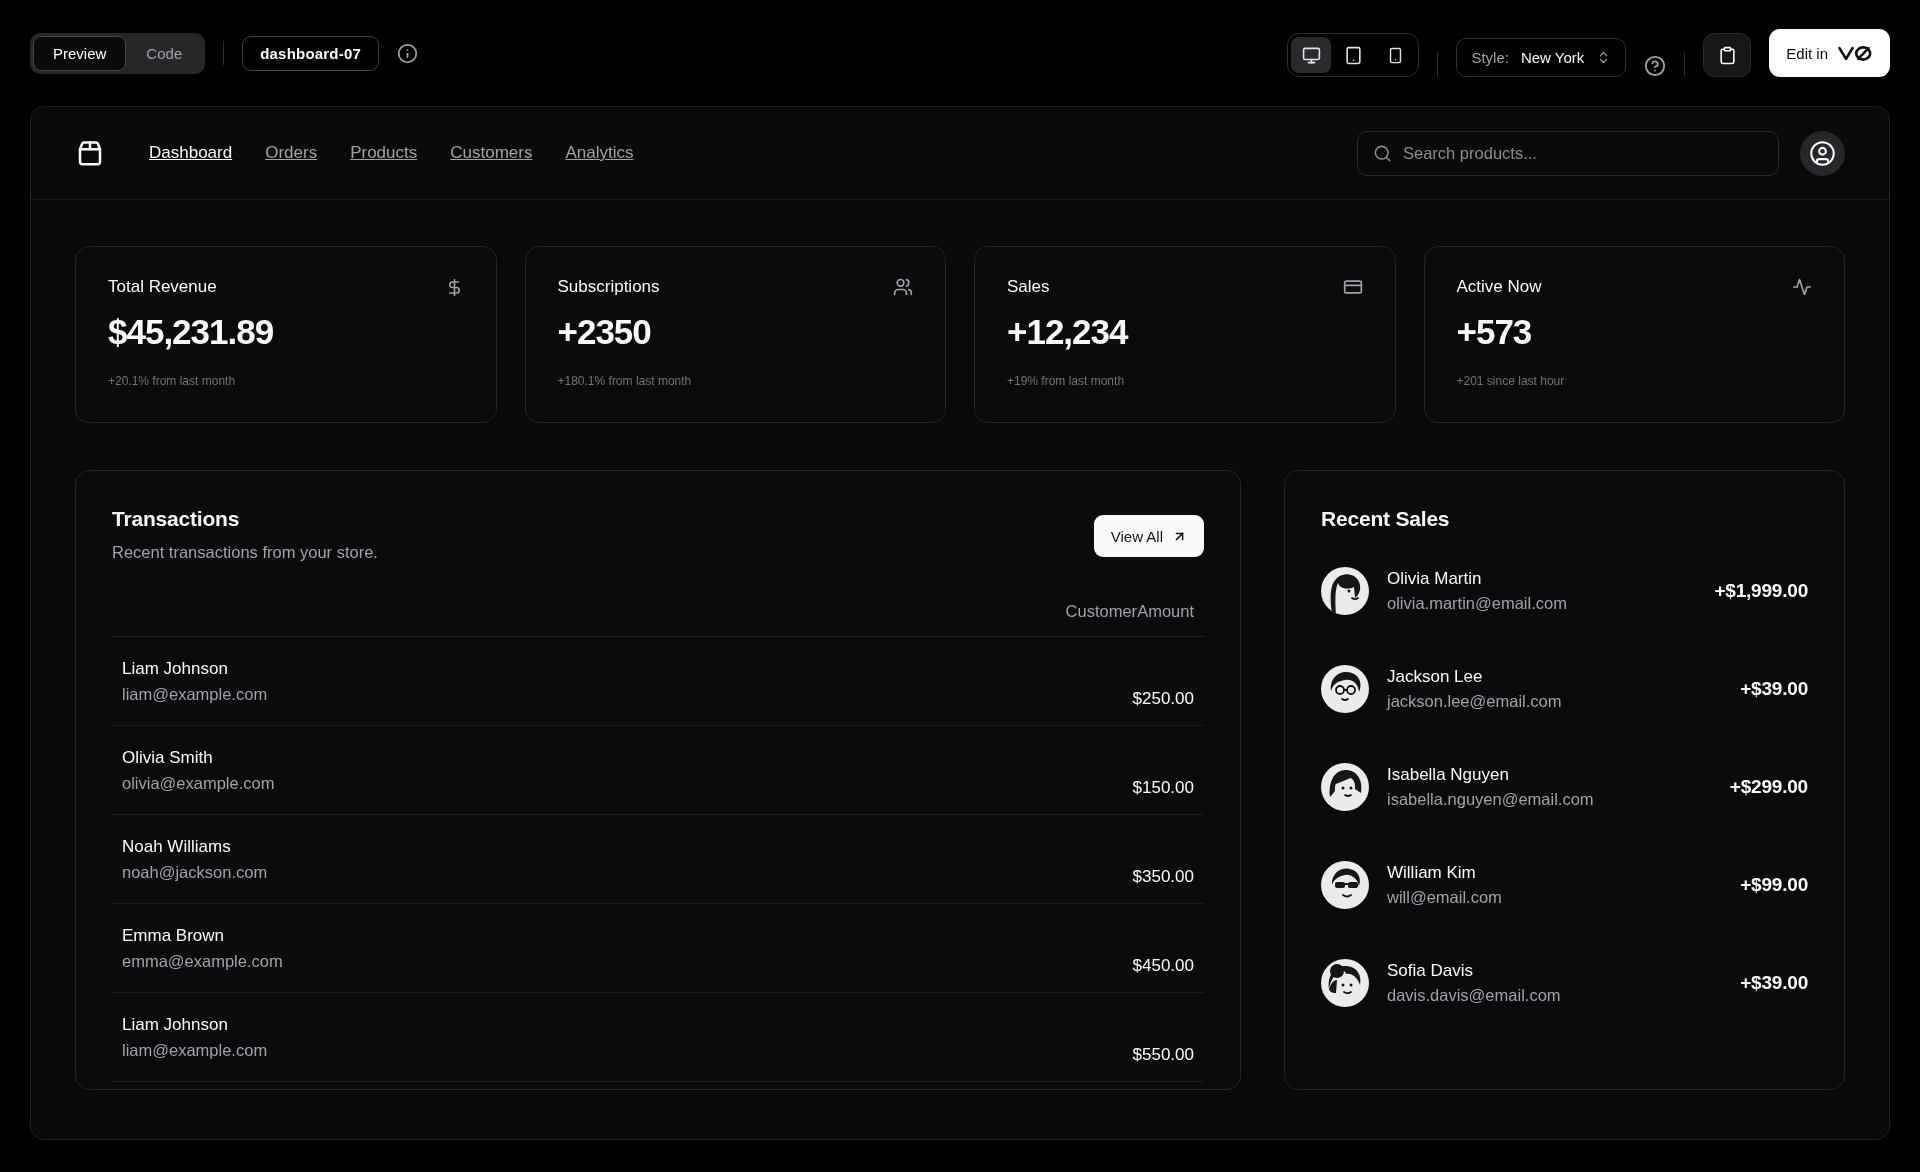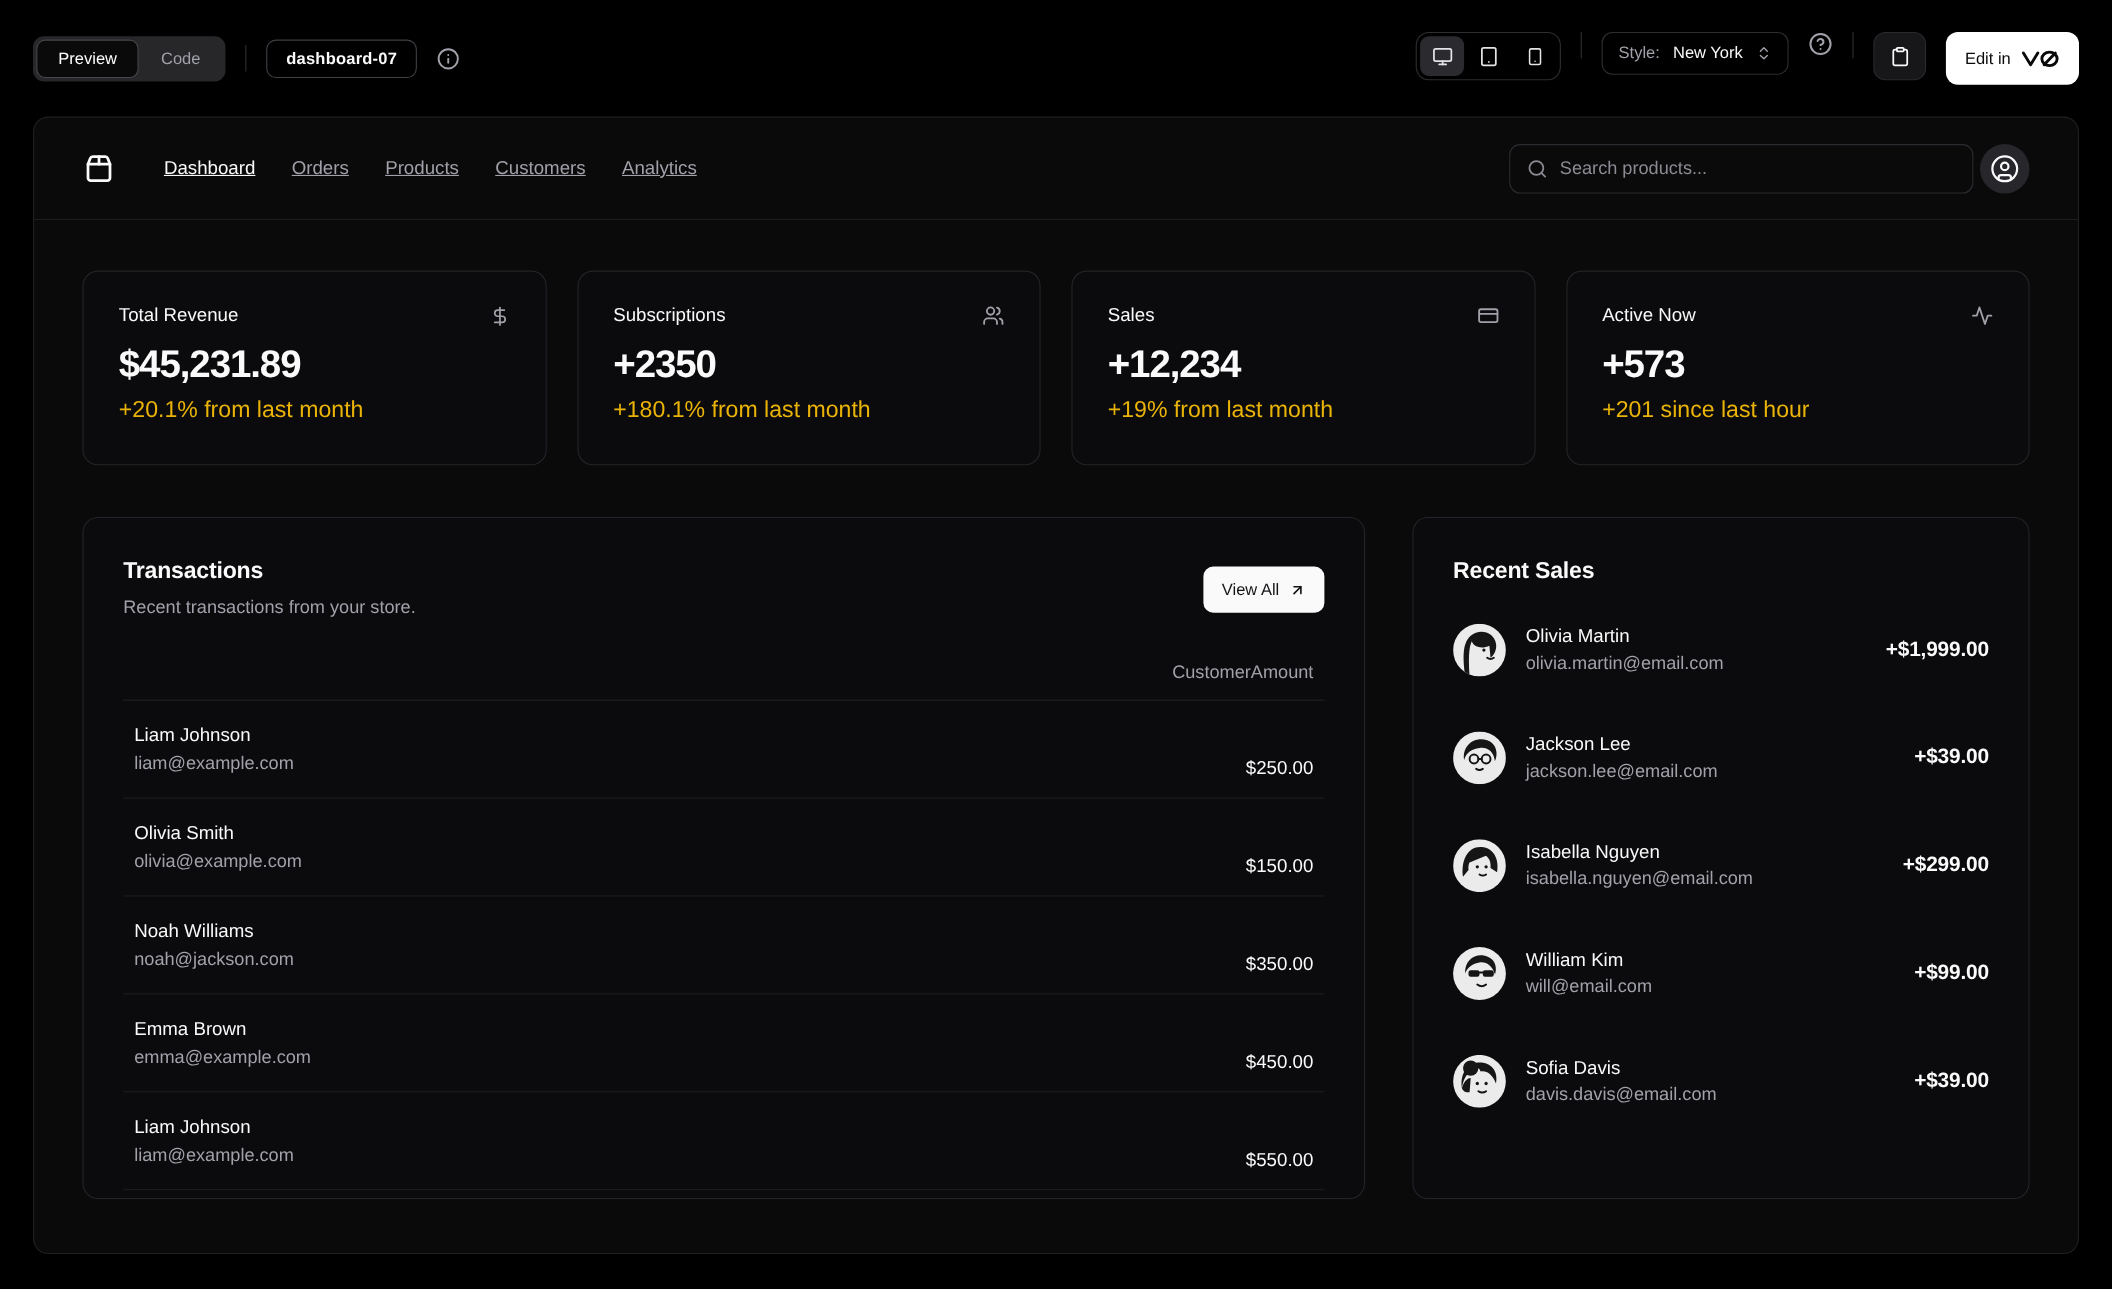--- a/index.html
+++ b/index.html
@@ -13,54 +13,54 @@
   svg { display:block; }
 
   
   .toolbar { height:106px; display:flex; align-items:center; padding:0 30px; gap:18px; }
   .seg { background:#27272a; border-radius:10px; padding:3px; display:flex; align-items:center; }
   .seg-btn { padding:8px 19px; border-radius:8px; font-size:15px; color:#a1a1aa; border:1px solid transparent; cursor:pointer; }
   .seg-btn.active { background:#0a0a0b; color:#fff; border-color:#45454a; font-weight:500; }
   .vsep { width:1px; height:24px; background:#2e2e33; flex:none; }
   .block-badge { border:1px solid #3f3f46; border-radius:9px; padding:8px 17px; font-size:15px; font-weight:700; letter-spacing:.2px; }
   .icon-plain { color:#a1a1aa; display:flex; align-items:center; cursor:pointer; }
-  .toolbar-right { margin-left:auto; display:flex; align-items:flex-start; gap:18px; }
+  .toolbar-right { margin-left:auto; display:flex; align-items:flex-end; gap:18px; }
   .device-group { border:1px solid #2e2e33; border-radius:12px; padding:3px; display:flex; gap:2px; }
   .device-btn { width:40px; height:36px; display:flex; align-items:center; justify-content:center; border-radius:8px; color:#e4e4e7; cursor:pointer; }
   .device-btn.active { background:#2b2b2f; }
   .style-select { border:1px solid #2e2e33; border-radius:10px; padding:10px 14px; display:flex; align-items:center; gap:12px; font-size:15px; cursor:pointer; }
   .style-label { color:#a1a1aa; }
   .style-value { color:#fafafa; }
   .clip-btn { width:48px; height:44px; border-radius:11px; background:#17171a; border:1px solid #2a2a2e; display:flex; align-items:center; justify-content:center; color:#fafafa; cursor:pointer; }
   .edit-btn { background:#fff; color:#0a0a0a; border-radius:11px; padding:0 17px; height:48px; display:flex; align-items:center; gap:9px; font-size:15px; font-weight:500; cursor:pointer; border:none; }
 
   
   .panel { margin:0 30px; height:1034px; background:#0a0a0b; border:1px solid #202024; border-radius:14px; overflow:hidden; }
   .panel-header { height:93px; border-bottom:1px solid #1d1d21; display:flex; align-items:center; padding:0 44px; }
   .brand { color:#fafafa; margin-right:44px; display:flex; }
   .nav { display:flex; gap:33px; font-size:17px; }
   .nav-item { color:#a1a1aa; cursor:pointer;text-decoration:underline; }
   .nav-item.active { color:#fafafa; font-weight:500; }
-  .header-right { margin-left:auto; display:flex; align-items:center; gap:6px; }
+  .header-right { margin-left:auto; display:flex; align-items:center; gap:21px; }
   .search { width:422px; height:45px; border:1px solid #2b2b30; border-radius:10px; display:flex; align-items:center; gap:11px; padding:0 15px; background:transparent; }
   .search svg { color:#8b8b93; flex:none; }
   .search input { background:transparent; border:none; outline:none; color:#fafafa; font-size:16.5px; font-family:inherit; width:100%; }
   .search input::placeholder { color:#8b8b93; }
   .avatar-btn { width:45px; height:45px; border-radius:50%; background:#26262b; display:flex; align-items:center; justify-content:center; color:#fafafa; cursor:pointer; border:none; }
 
   .content { padding:46px 44px 0; }
 
   
   .stats { display:grid; grid-template-columns:repeat(4,1fr); gap:28px; }
   .stat-card { height:177px; border:1px solid #242429; background:#0b0b0d; border-radius:14px; padding:30px 32px; }
   .stat-top { display:flex; justify-content:space-between; align-items:center; }
   .stat-title { font-size:17px; font-weight:500; }
   .stat-icon { color:#a1a1aa; }
   .stat-value { font-size:35px; font-weight:700; letter-spacing:-1px; margin-top:15px; }
-  .stat-change { font-size:21px; color:#eab308; margin-top:9px; }
+  .stat-change { font-size:12px; color:#737373; margin-top:22px; }
 
   
   .bottom { display:grid; grid-template-columns:1fr 561px; gap:43px; margin-top:47px; }
   .card { border:1px solid #242429; background:#0b0b0d; border-radius:14px; padding:36px; height:620px; }
 
   .t-head { display:flex; justify-content:space-between; align-items:flex-start; }
   .t-title { font-size:21px; font-weight:600; letter-spacing:-.2px; }
   .t-sub { font-size:16.5px; color:#a1a1aa; margin-top:12px; }
   .viewall-btn { background:#fafafa; color:#141417; border:none; border-radius:9px; height:42px; padding:0 17px; display:flex; align-items:center; gap:9px; font-size:15px; font-weight:500; cursor:pointer; margin-top:8px; }
 

